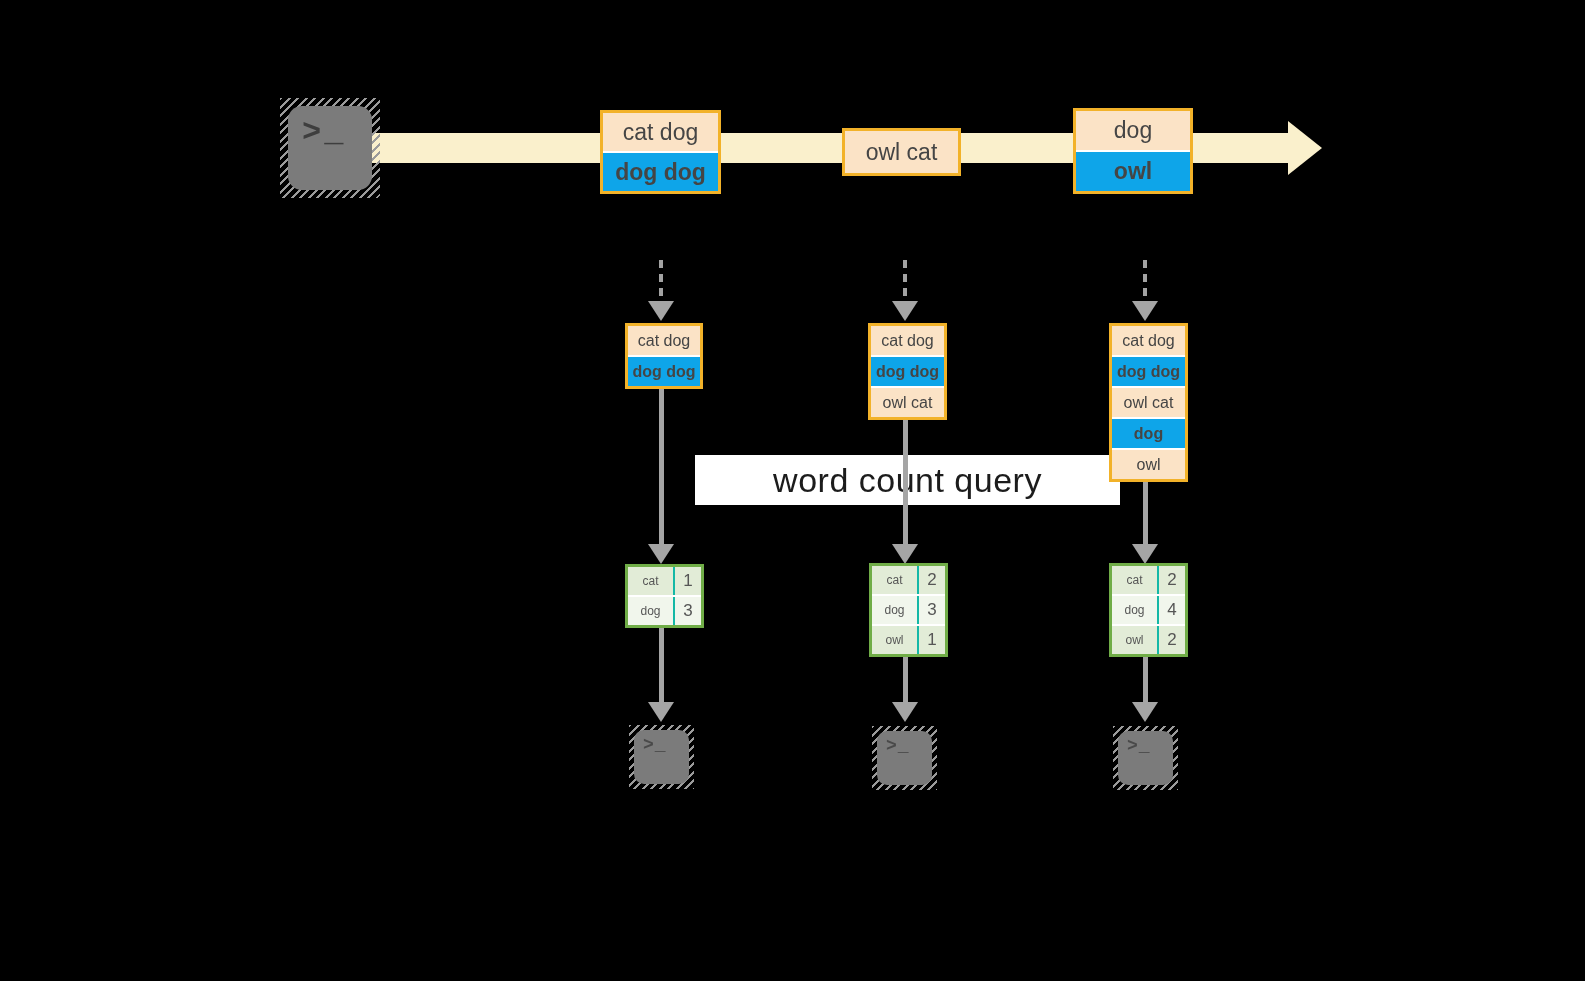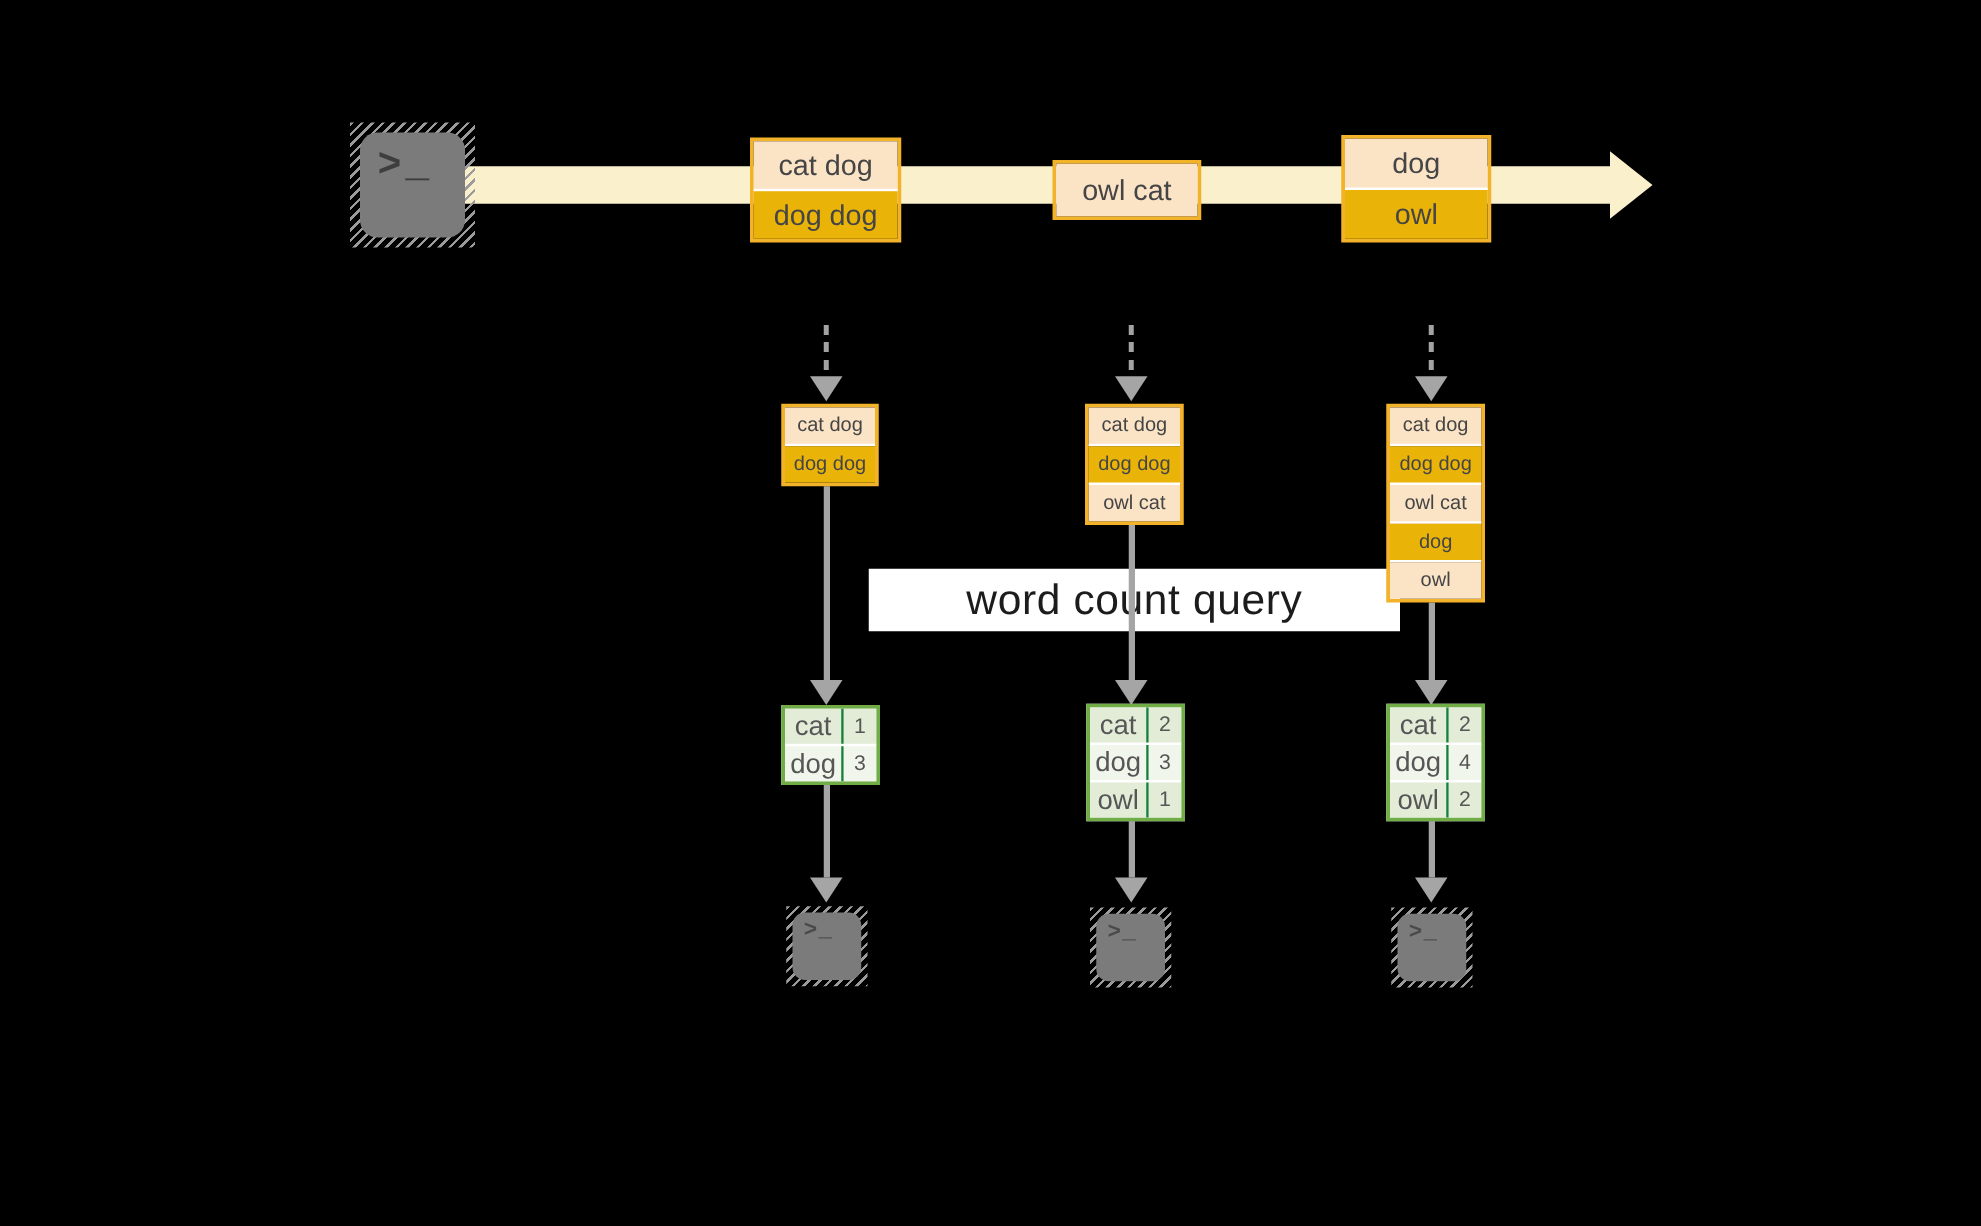--- a/index.html
+++ b/index.html
@@ -23,39 +23,39 @@
   .terminal-sm{width:65px;height:64px;}
   .terminal-sm .screen{inset:5px;border-radius:10px;}
   .terminal-sm .prompt{position:absolute;left:9px;top:5px;font-size:18px;font-weight:bold;
     color:#4a4a4a;letter-spacing:1px;font-family:"Liberation Mono","DejaVu Sans Mono",monospace;}
   
   .obox{position:absolute;border:3px solid #f2b229;z-index:3;}
   .obox .cell{display:flex;align-items:center;justify-content:center;
     color:#454545;border-bottom:2px solid #ffffff;}
   .obox .cell:last-child{border-bottom:none;}
   .fill-a{background:#fbe3c6;}
-  .fill-b{background:#eab308;}
+  .fill-b{background:#0ea5e9;font-weight:bold;}
   .event-box .cell{font-size:23px;}
   .state-box .cell{font-size:16px;height:29px;}
   
   .dash-line{position:absolute;width:4px;z-index:2;
     background:repeating-linear-gradient(to bottom,#a3a3a3 0 8px,rgba(0,0,0,0) 8px 14px);}
   .solid-line{position:absolute;width:5px;background:#a5a5a5;z-index:2;}
   .arrow-head{position:absolute;width:0;height:0;z-index:2;
     border-left:13px solid transparent;border-right:13px solid transparent;border-top:20px solid #a5a5a5;}
   
   .query-band{position:absolute;left:695px;top:455px;width:425px;height:50px;background:#ffffff;z-index:1;
     display:flex;align-items:center;justify-content:center;}
   .query-band span{font-size:34px;font-weight:300;color:#1c1c1c;letter-spacing:0.5px;}
   
   .count-table{position:absolute;width:73px;border:3px solid #70ad47;z-index:3;background:#ffffff;}
   .count-row{display:flex;height:28px;border-bottom:2px solid #ffffff;}
   .count-row:last-child{border-bottom:none;}
   .count-row .word{width:45px;display:flex;align-items:center;justify-content:center;
-    font-size:22px;color:#565656;border-right:2px solid #15803d;}
+    font-size:12px;color:#565656;border-right:2px solid #14b8a6;}
   .count-row .val{flex:1;display:flex;align-items:center;justify-content:center;font-size:17px;color:#565656;}
   .row-a .word,.row-a .val{background:#e2ecd7;}
   .row-b .word,.row-b .val{background:#f1f6ec;}
 </style>
 </head>
 <body>
 
 <div class="canvas">
 
   <div class="stream-band"></div>

